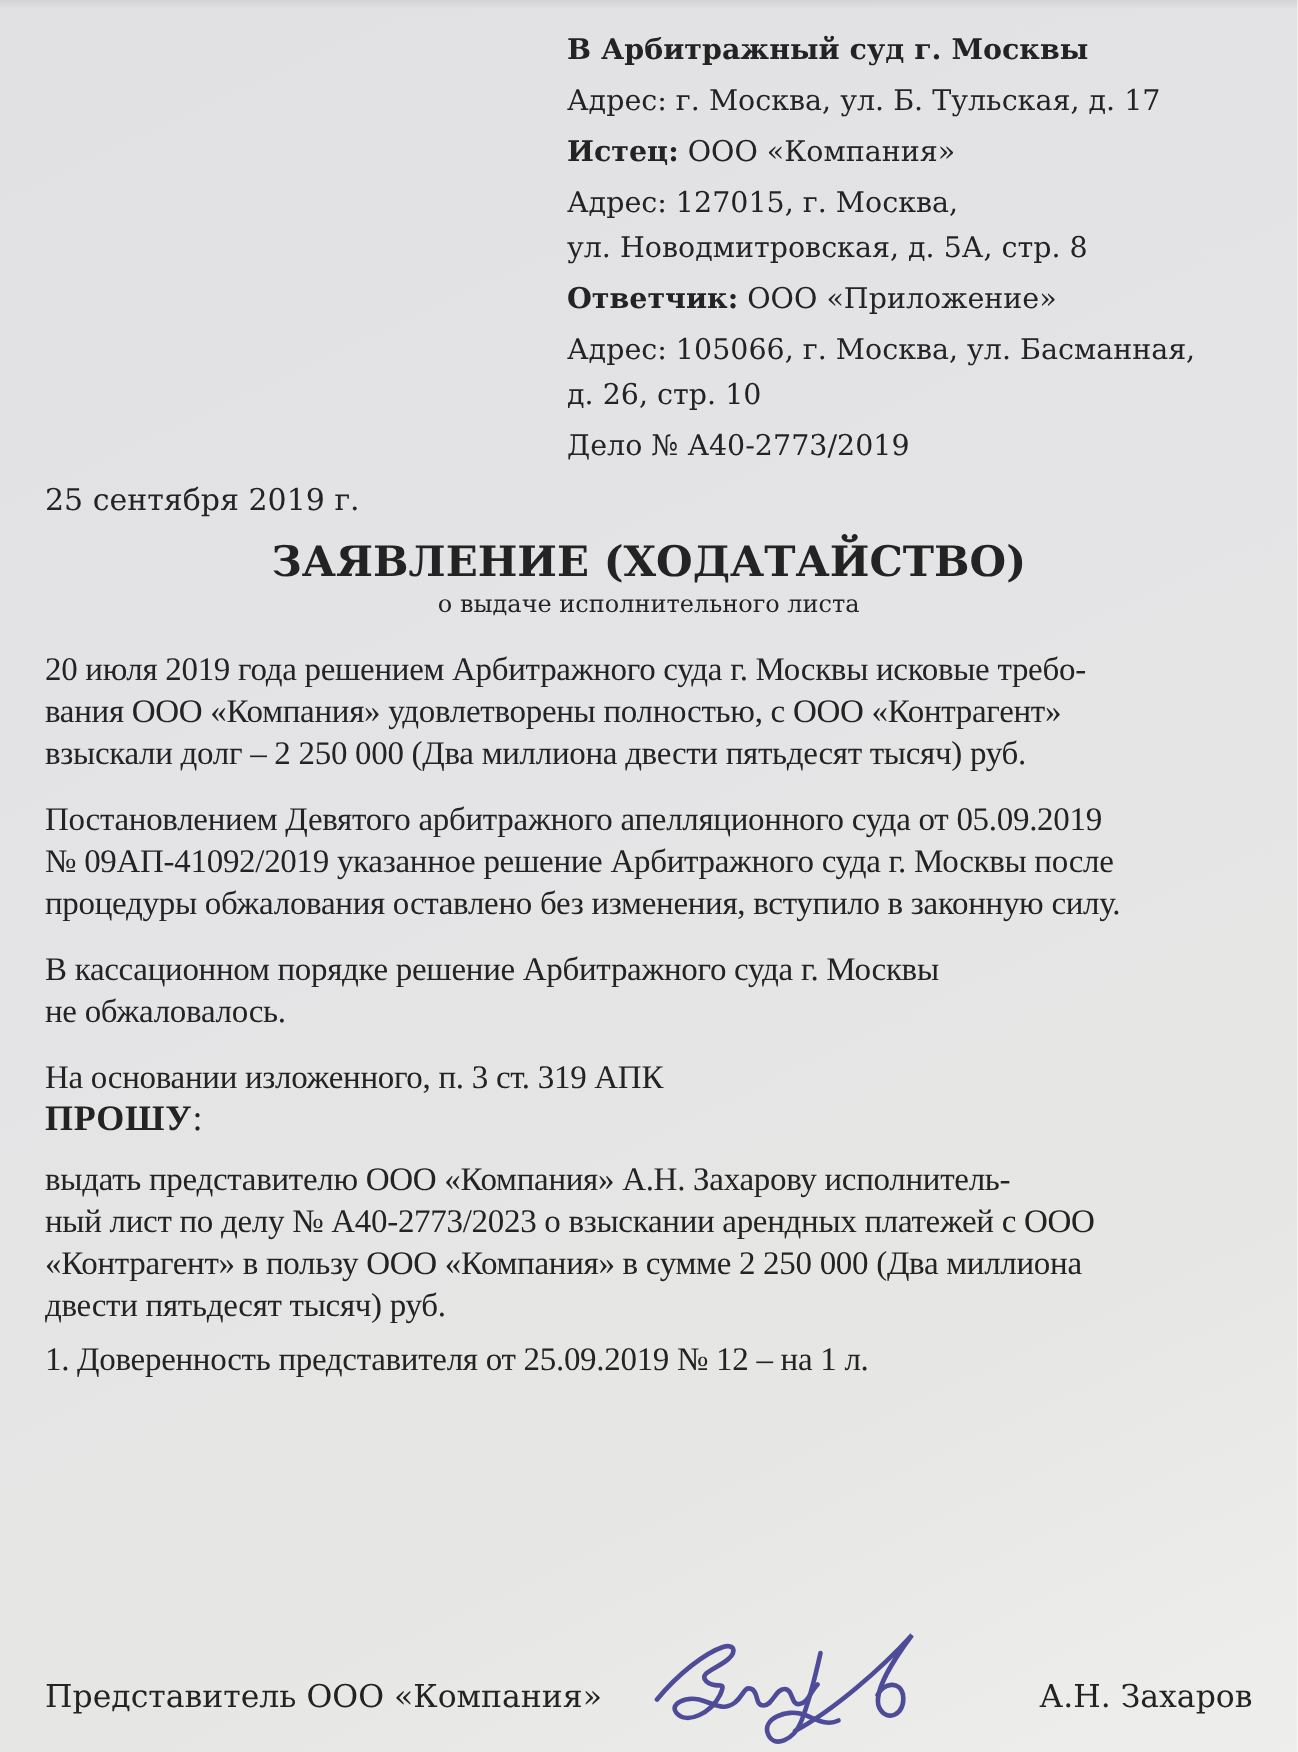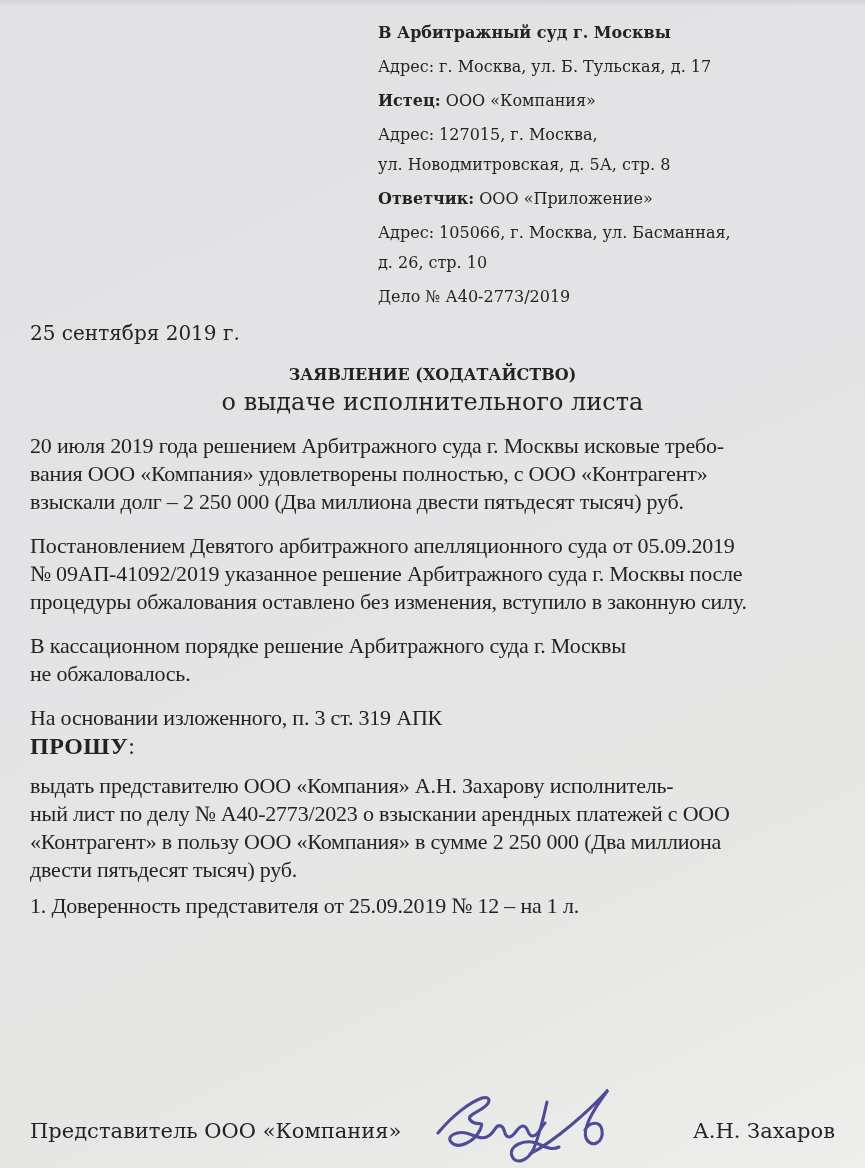--- a/index.html
+++ b/index.html
@@ -13,29 +13,29 @@
   }
   .page::before{
     content:""; position:absolute; left:0; top:0; right:0; height:6px;
     background:linear-gradient(180deg,#d3d3d5,rgba(211,211,213,0)); pointer-events:none;
   }
   .content { padding:18px 30px 0 30px; }
 
   
   .wide { font-family:"DejaVu Serif", serif; }
   .court-header { margin-left:348px; }
-  .hrow { font-size:16px; line-height:30px; margin-bottom:4px; }
+  .hrow { font-size:19px; line-height:30px; margin-bottom:4px; }
   .hrow b { font-weight:bold; }
   .hrow .t { white-space:pre-line; }
 
   .date-line { font-size:20px; line-height:30px; margin-top:6px; }
 
   .title-block { text-align:center; margin-top:12px; }
-  .doc-title { font-size:16px; line-height:29px; font-weight:bold; }
-  .doc-subtitle { font-size:24px; line-height:27px; }
+  .doc-title { font-size:28px; line-height:29px; font-weight:bold; }
+  .doc-subtitle { font-size:16px; line-height:27px; }
 
   
   .para {
     font-family:"Liberation Serif", serif;
     font-size:22px; line-height:28px;
     letter-spacing:-0.2px;
     margin:16px 0 0 0;
     white-space:pre-wrap;
   }
   .request-label { margin-top:0; font-family:"Liberation Serif", serif; font-size:24px; line-height:28px; }

